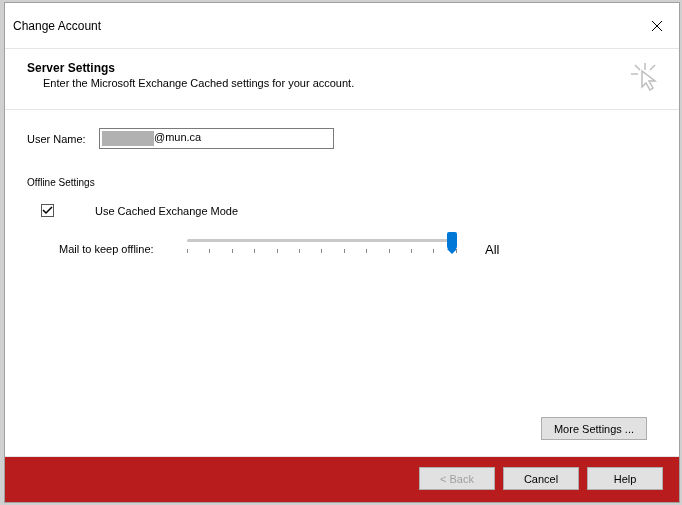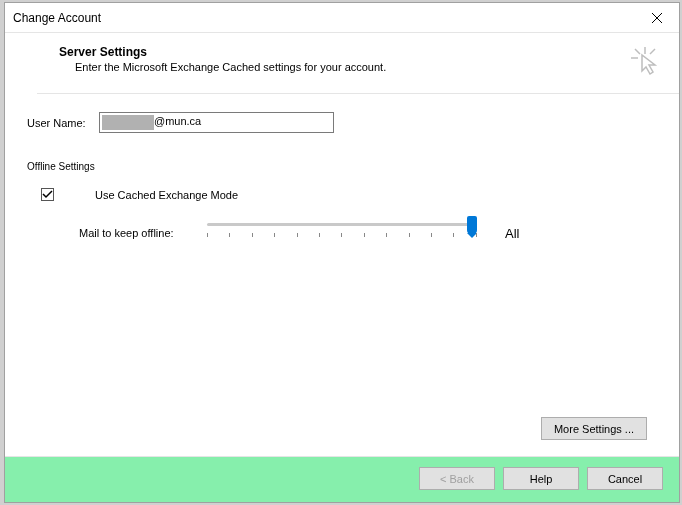--- a/index.html
+++ b/index.html
@@ -21,21 +21,21 @@
       height: 501px;
       background: #ffffff;
       border: 1px solid #a0a0a0;
       display: flex;
       flex-direction: column;
     }
     .titlebar {
       display: flex;
       align-items: center;
       justify-content: space-between;
-      height: 30px;
+      height: 46px;
       padding: 0 0 0 8px;
       border-bottom: 1px solid #e5e5e5;
     }
     .titlebar-title {
       font-size: 12px;
       color: #000;
     }
     .close-btn {
       width: 45px;
       height: 29px;
@@ -43,21 +43,20 @@
       align-items: center;
       justify-content: center;
       cursor: pointer;
     }
     .close-btn svg { width: 10px; height: 10px; }
     .header-area {
       padding: 12px 18px 16px 22px;
       border-bottom: 1px solid #e5e5e5;
       display: flex;
       justify-content: space-between;
-      margin-left: 32px;
     }
     .header-text { flex: 1; }
     .header-title {
       font-size: 12px;
       font-weight: bold;
       color: #000;
       margin-bottom: 2px;
     }
     .header-subtitle {
       font-size: 11px;
@@ -131,21 +130,21 @@
       background: #fff;
     }
     .checkbox svg { width: 11px; height: 11px; }
     .checkbox-label {
       font-size: 11px;
       color: #000;
     }
     .slider-row {
       display: flex;
       align-items: center;
-      margin-left: 52px;
+      margin-left: 32px;
     }
     .slider-label {
       font-size: 11px;
       color: #000;
       width: 120px;
     }
     .slider-track-wrap {
       position: relative;
       width: 270px;
       height: 28px;
@@ -224,21 +223,21 @@
       outline: 1px solid #0078d7;
       outline-offset: -3px;
       background: #e1e1e1;
     }
     .footer {
       padding: 10px 16px 12px;
       display: flex;
       justify-content: flex-end;
       gap: 8px;
       border-top: 1px solid #e5e5e5;
-      background: #86efac;
+      background: #b91c1c;
     }
     .footer .btn { min-width: 76px; }
   </style>
 </head>
 <body>
 
 <div class="dialog">
 
   <div class="titlebar">
     <span class="titlebar-title">Change Account</span>
@@ -312,17 +311,17 @@
     </div>
 
     <div class="more-settings-row">
       <div class="btn" style="min-width:106px">More Settings ...</div>
     </div>
 
   </div>
 
   <div class="footer">
     <div class="btn disabled">&lt; Back</div>
+    <div class="btn">Cancel</div>
     <div class="btn">Help</div>
-    <div class="btn">Cancel</div>
   </div>
 
 </div>
 
 </body></html>

